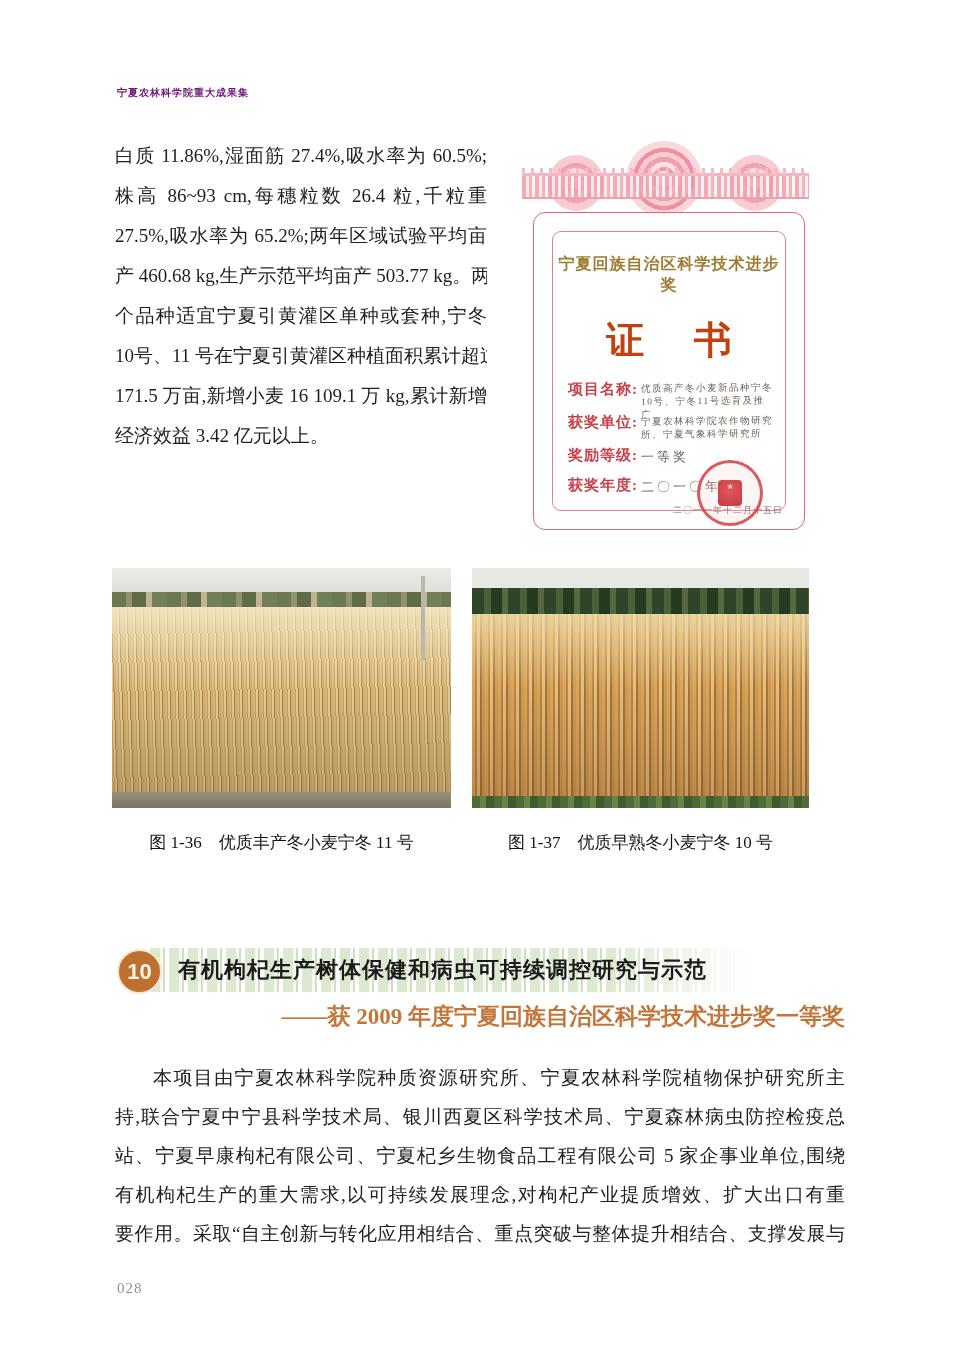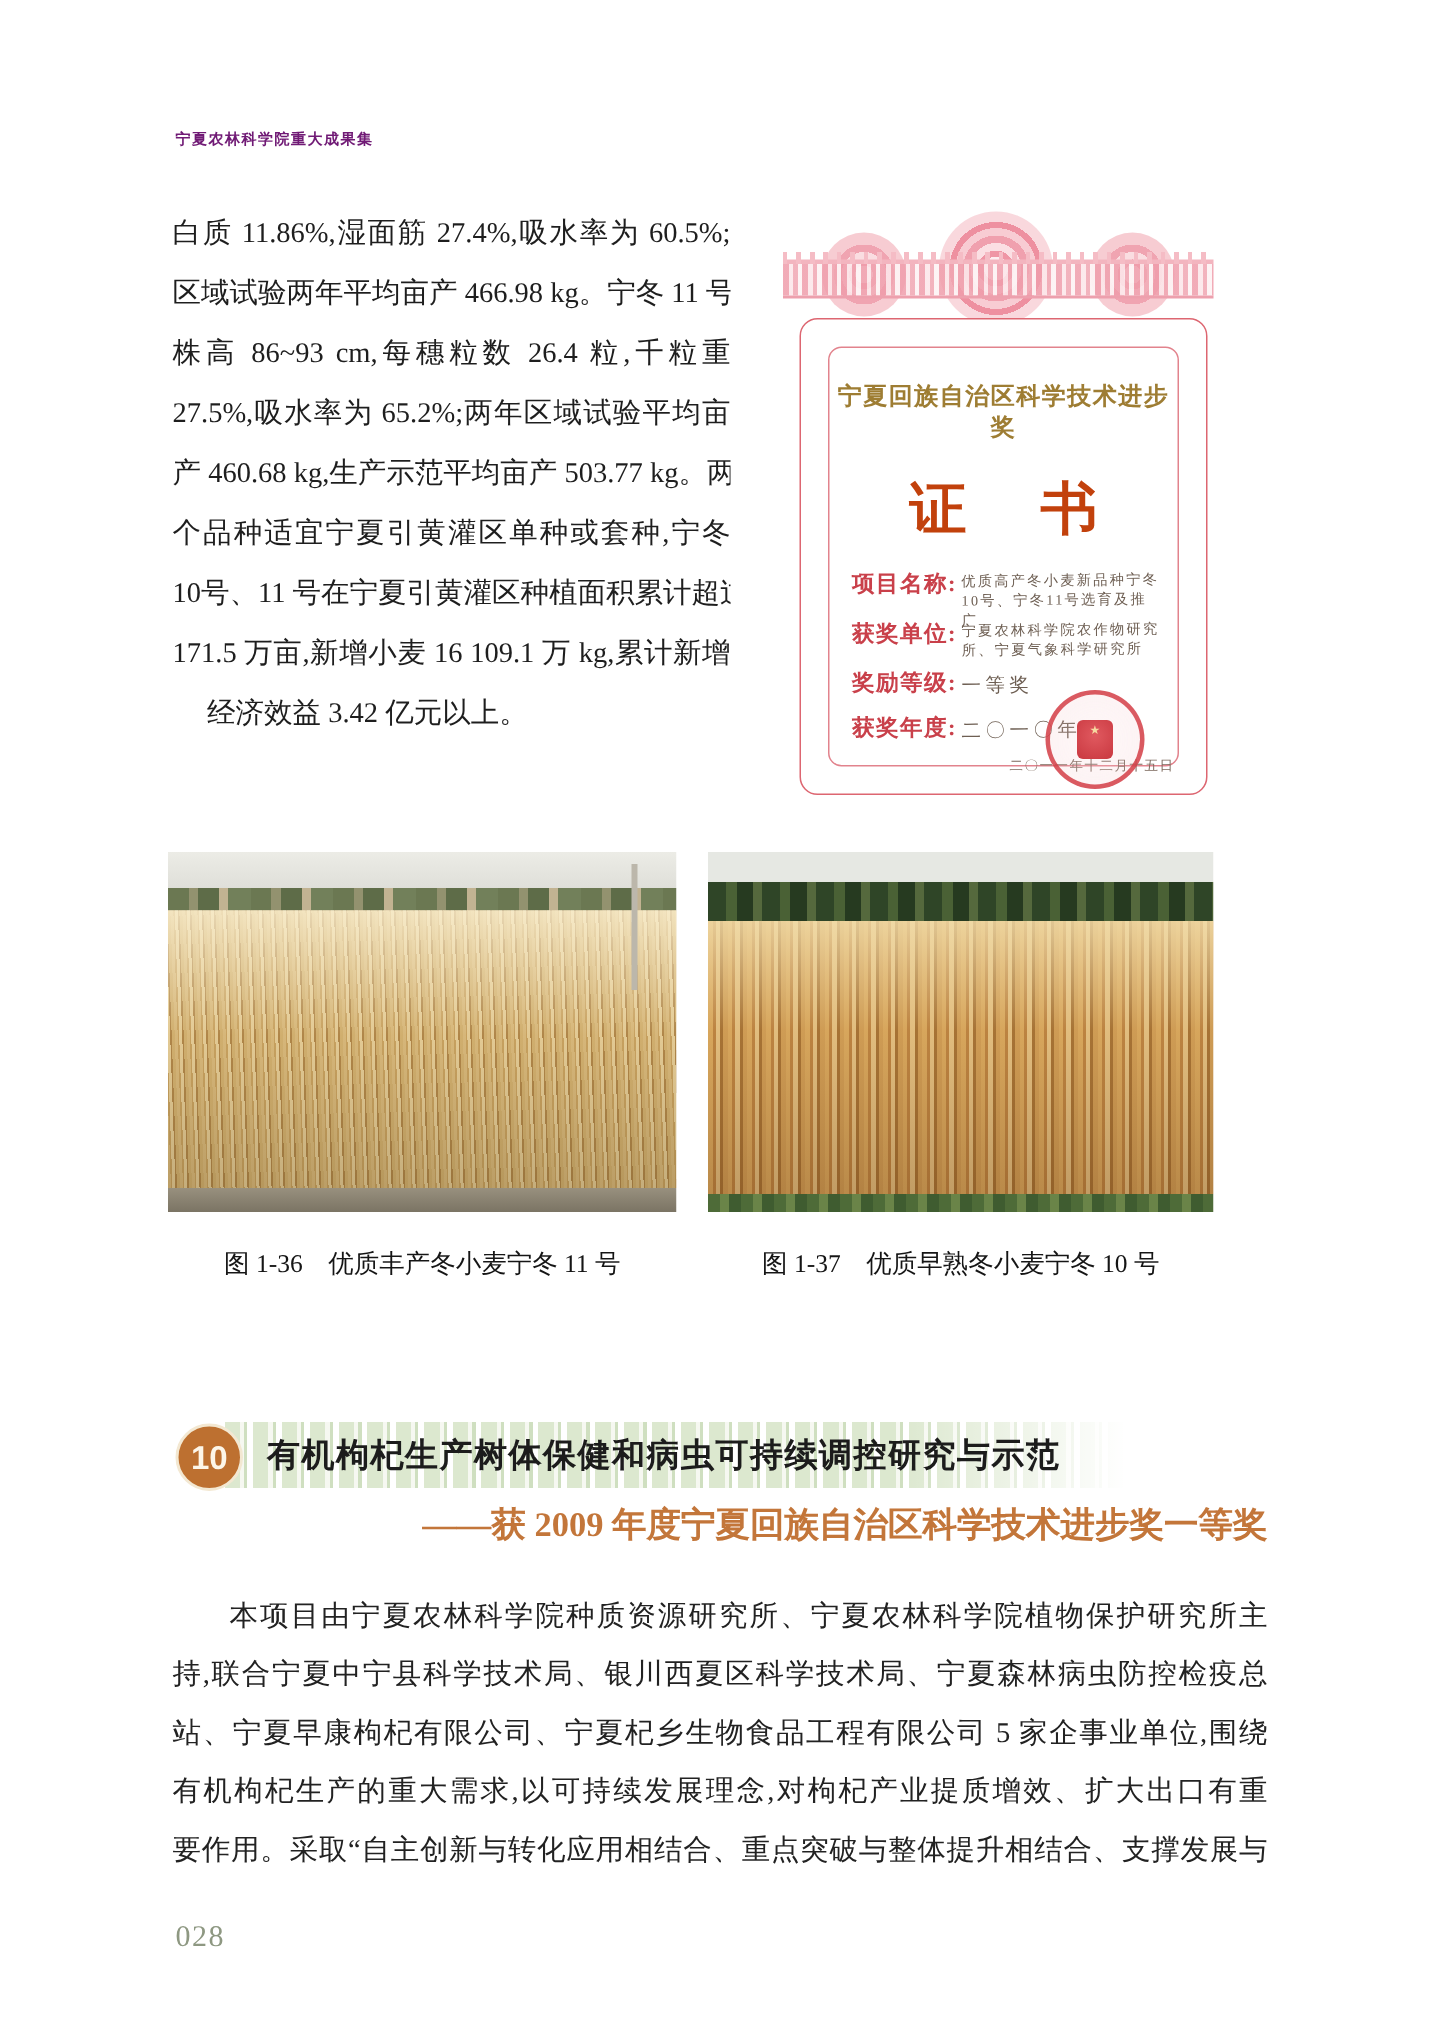--- a/index.html
+++ b/index.html
@@ -9,21 +9,21 @@
   .page { position:absolute; inset:0; background:#ffffff; }
 
   
   .header { position:absolute; left:117px; top:86px; font-family:"Liberation Sans","DejaVu Sans",sans-serif;
             font-size:10px; font-weight:bold; color:#701a75; letter-spacing:1px; }
 
   
   .intro { position:absolute; left:115px; top:136px; width:372px; color:#1e1e1e; font-size:19px; }
   .jline { height:40px; line-height:40px; white-space:nowrap; overflow:hidden;
            text-align:justify; text-align-last:justify; }
-  .jline.last { text-align-last:left;margin-left:23px; }
+  .jline.last { text-align-last:left; }
 
   
   .certificate { position:absolute; left:522px; top:145px; width:287px; height:385px; }
   .lace { position:absolute; left:0; top:0; width:287px; height:58px; }
   .lace-strip { position:absolute; left:0; bottom:4px; height:26px; width:100%;
     background:
       repeating-linear-gradient(90deg, rgba(239,157,171,.85) 0 4px, rgba(252,231,234,.9) 4px 7px, rgba(240,166,178,.85) 7px 10px, rgba(253,243,244,.95) 10px 13px);
     border-top:3px solid #f3b5bf; border-bottom:2px solid #eda0ad; }
   .lace-strip::before { content:""; position:absolute; left:0; right:0; top:-8px; height:8px;
     background:repeating-linear-gradient(90deg, #f5bcc5 0 3px, transparent 3px 9px); }
@@ -102,32 +102,31 @@
     display:flex; align-items:center; justify-content:center;
     font-family:"Liberation Sans","DejaVu Sans",sans-serif; font-size:22px; font-weight:bold; }
   .sec-sub { position:absolute; left:115px; top:1002px; width:730px; text-align:right;
     font-size:23px; font-weight:600; color:#c3763a; line-height:30px; white-space:nowrap; }
 
   
   .bodytext { position:absolute; left:115px; top:1058px; width:730px; color:#222222; font-size:19px; }
   .bodytext .jline { height:39px; line-height:39px; }
   .indent { text-indent:2em; }
 
-  .pagenum { position:absolute; left:117px; top:1280px; font-size:20px; color:#8e9882; letter-spacing:1px; }
+  .pagenum { position:absolute; left:117px; top:1280px; font-size:15px; color:#8e9882; letter-spacing:1px; }
 </style>
 </head>
 <body>
 
 <div class="page">
 
   <div class="header">宁夏农林科学院重大成果集</div>
 
   <div class="intro">
     <div class="jline">白质 11.86%,湿面筋 27.4%,吸水率为 60.5%;</div>
-    <div class="jline">区域试验两年平均亩产 466.98 kg。宁冬 11 号</div>
     <div class="jline">株高 86~93 cm,每穗粒数 26.4 粒,千粒重</div>
     <div class="jline">27.5%,吸水率为 65.2%;两年区域试验平均亩</div>
     <div class="jline">产 460.68 kg,生产示范平均亩产 503.77 kg。两</div>
     <div class="jline">个品种适宜宁夏引黄灌区单种或套种,宁冬</div>
     <div class="jline">10号、11 号在宁夏引黄灌区种植面积累计超过</div>
     <div class="jline">171.5 万亩,新增小麦 16 109.1 万 kg,累计新增</div>
     <div class="jline last">经济效益 3.42 亿元以上。</div>
   </div>
 
   <div class="certificate">

